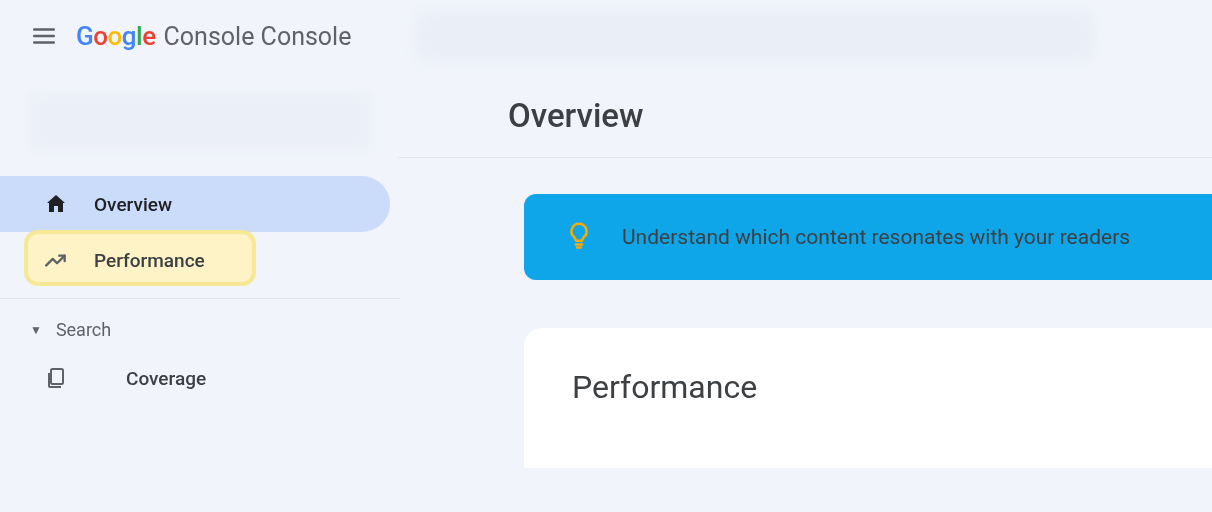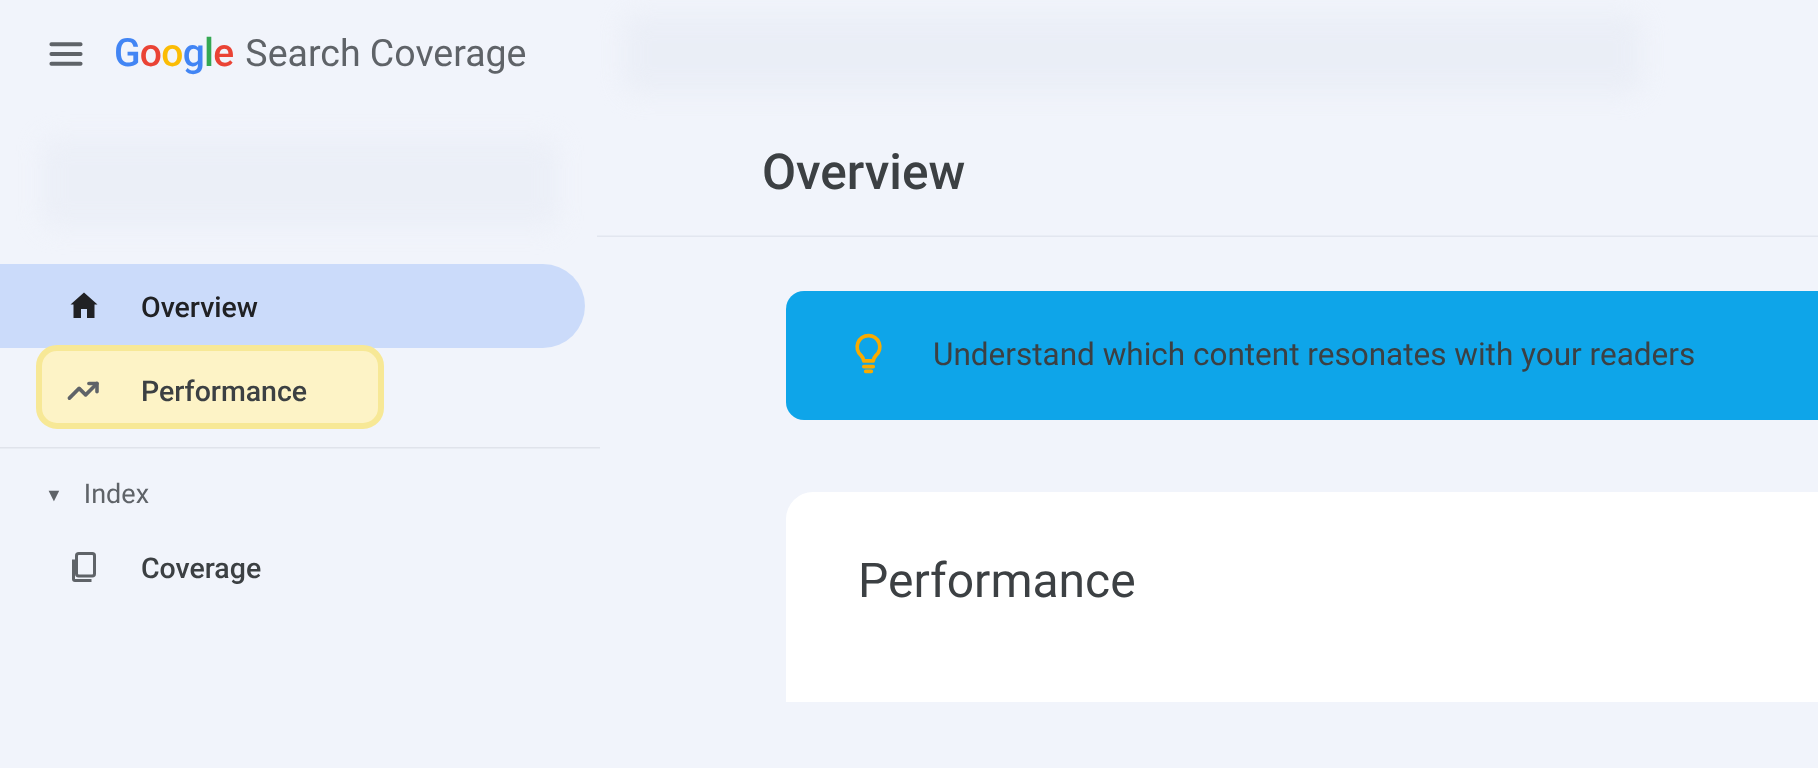--- a/index.html
+++ b/index.html
@@ -195,21 +195,21 @@
 <div class="header">
   <div class="menu-icon">
     <svg width="26" height="26" viewBox="0 0 24 24" fill="none">
       <path d="M3 6h18M3 12h18M3 18h18" stroke="#5f6368" stroke-width="2.4" stroke-linecap="round"></path>
     </svg>
   </div>
   <div class="logo">
     <span class="logo-google">
       <span class="g1">G</span><span class="g2">o</span><span class="g3">o</span><span class="g4">g</span><span class="g5">l</span><span class="g6">e</span>
     </span>
-    <span class="logo-product">Search Coverage</span>
+    <span class="logo-product">Console Console</span>
   </div>
   <div class="search-bar"></div>
 </div>
 
 <div class="layout">
   <nav class="sidebar">
     <div class="property-selector"></div>
 
     <div class="nav-item active">
       <span class="nav-icon">
@@ -229,24 +229,24 @@
             <path d="M15 8h5v5" stroke="#5f6368" stroke-width="2.2" fill="none" stroke-linecap="round" stroke-linejoin="round"></path>
           </svg>
         </span>
         <span>Performance</span>
       </div>
     </div>
 
 
     <div class="section-header">
       <span class="caret">▼</span>
-      <span>Index</span>
-    </div>
-
-    <div class="nav-item" style="margin-top:8px;">
+      <span>Search</span>
+    </div>
+
+    <div class="nav-item" style="margin-top:8px;gap:32px;">
       <span class="nav-icon">
         <svg width="24" height="24" viewBox="0 0 24 24">
           <rect x="7" y="3" width="12" height="15" rx="1.5" stroke="#5f6368" stroke-width="2" fill="none"></rect>
           <path d="M5 7v13a1 1 0 001 1h11" stroke="#5f6368" stroke-width="2" fill="none"></path>
         </svg>
       </span>
       <span>Coverage</span>
     </div>
   </nav>
 

